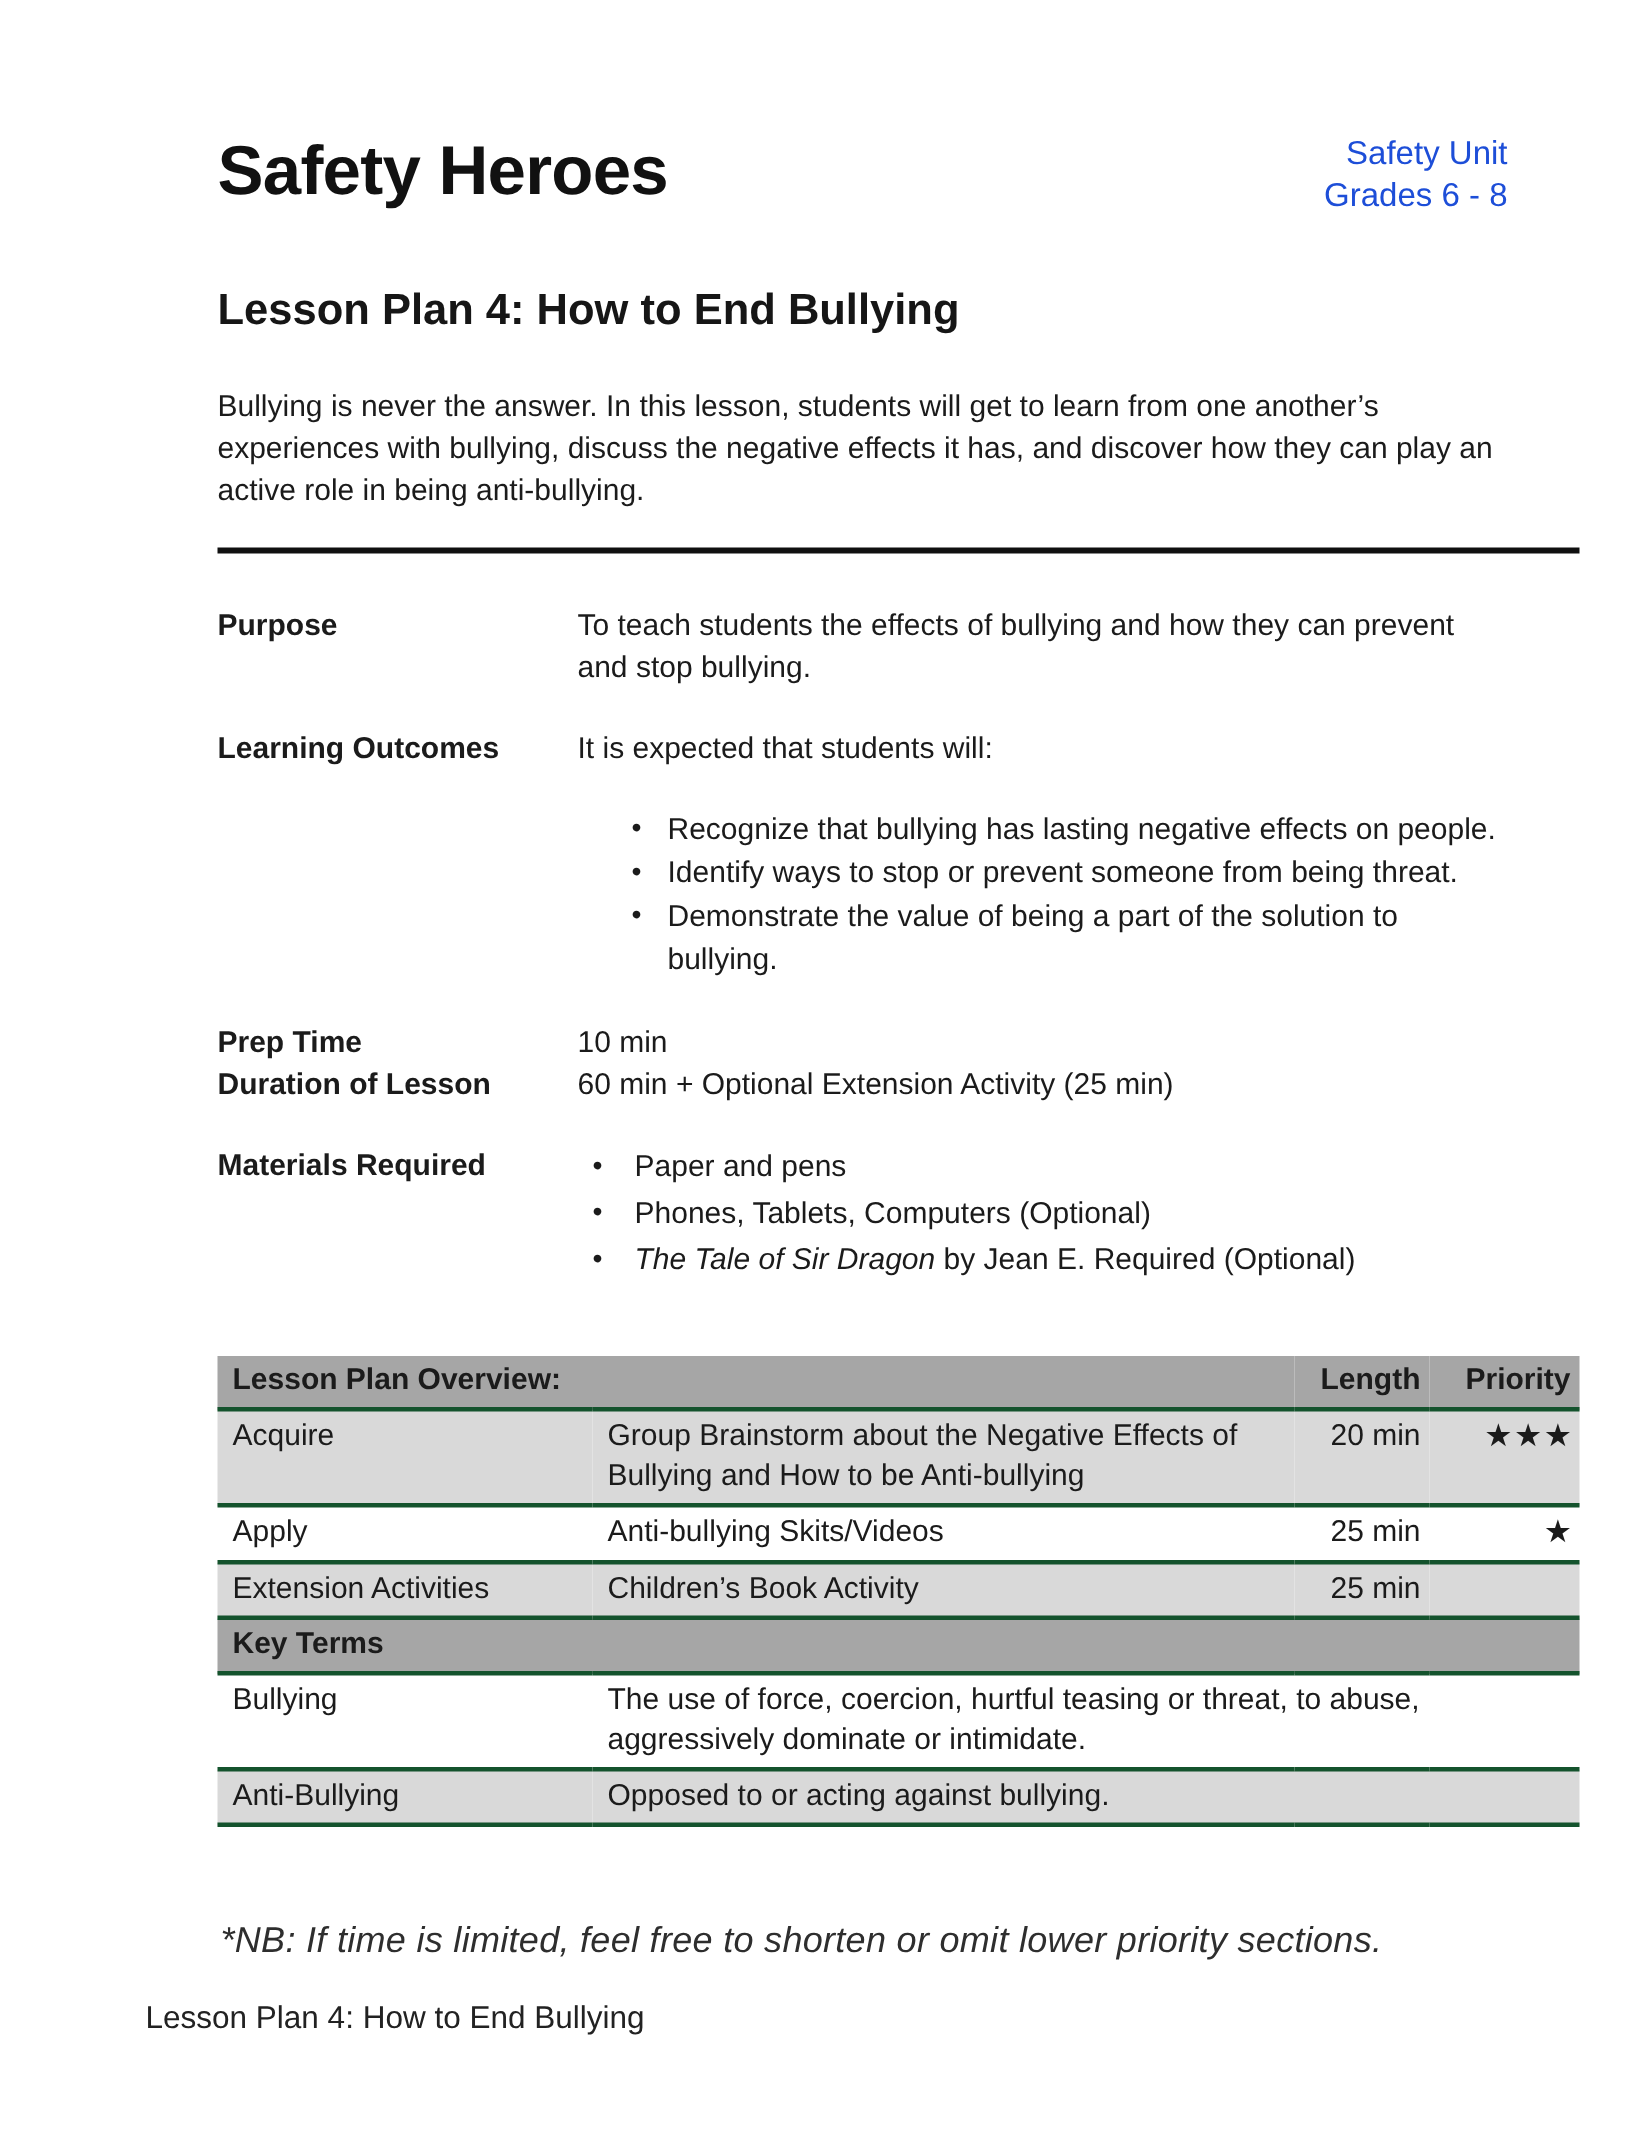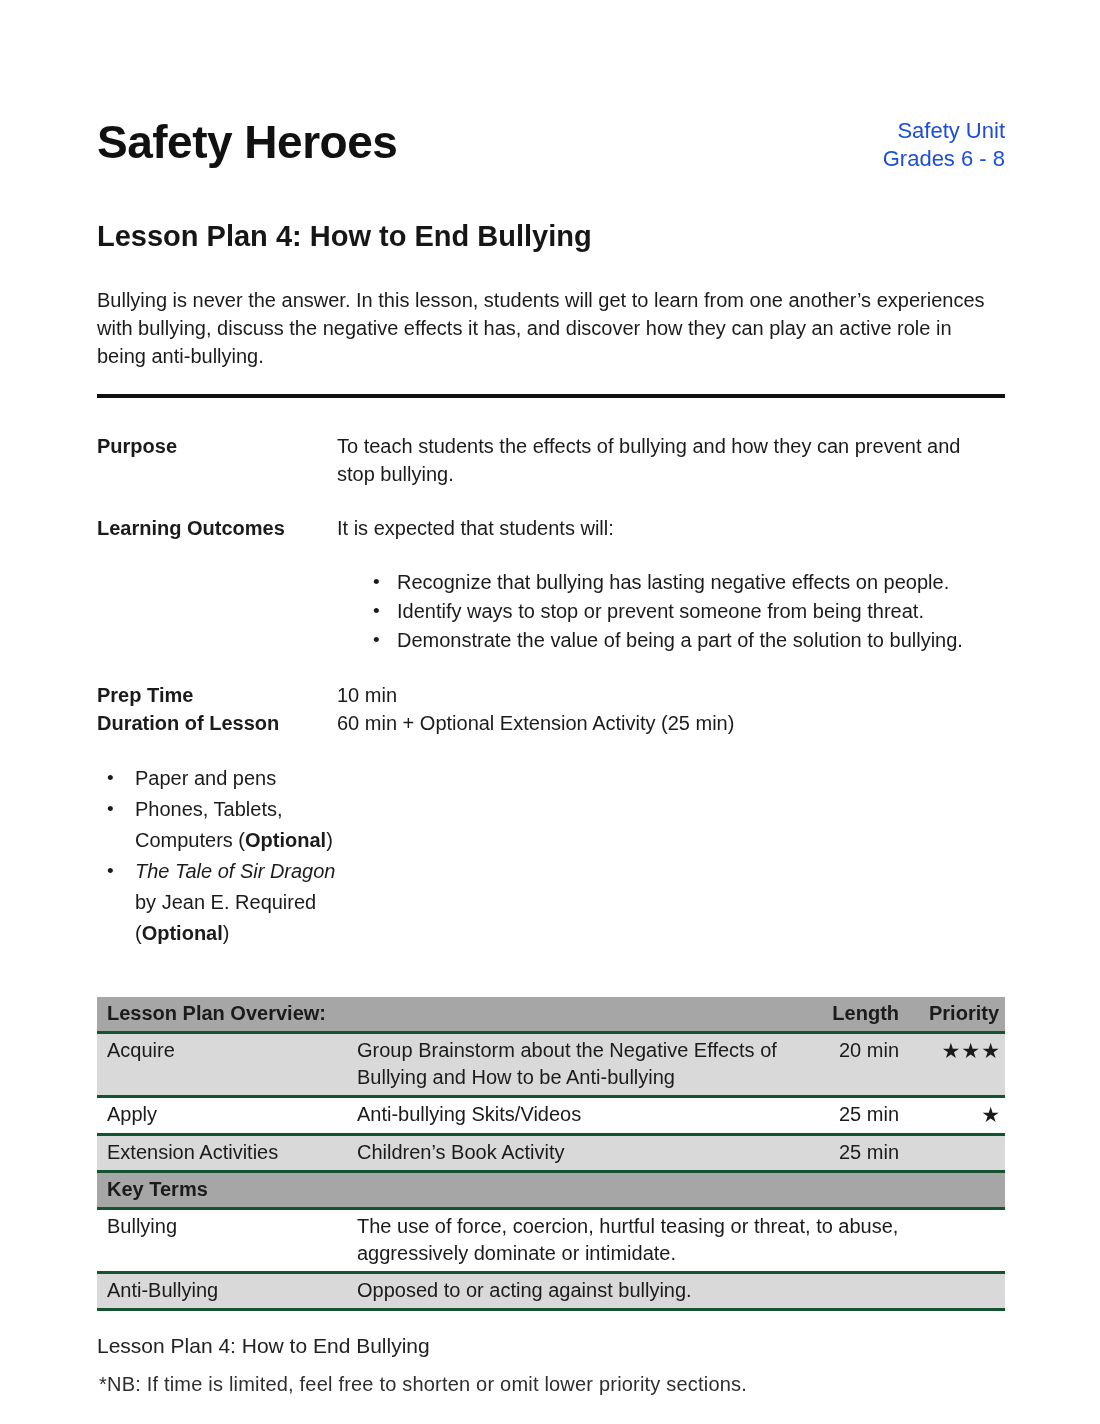--- a/index.html
+++ b/index.html
@@ -8,21 +8,21 @@
     --row-bg:#ffffff;
     --ink:#1b1b1b;
   }
   *{box-sizing:border-box;}
   html,body{margin:0;padding:0;}
   body{
     width:1100px;height:1424px;position:relative;background:#ffffff;
     color:var(--ink);font-family:"Liberation Sans",sans-serif;
     -webkit-font-smoothing:antialiased;
   }
-  .page{padding:117px 95px 0 97px;}
+  .page{padding:88px 95px 0 97px;margin-left:48px;}
 
   
   .masthead{display:flex;justify-content:space-between;align-items:flex-start;}
   .brand{font-size:46px;font-weight:800;letter-spacing:-0.5px;line-height:1.1;color:#111;}
   .unit-block{text-align:right;font-size:22px;line-height:1.28;color:#1d4ed8;margin-top:0;}
 
   
   .lesson-title{font-size:29px;font-weight:800;color:#161616;margin:46px 0 0 0;line-height:1.2;}
 
   
@@ -37,41 +37,41 @@
   .detail-label{font-weight:700;}
   .detail-text{max-width:660px;}
   .mt26{margin-top:26px;}
   .outcomes-list{list-style:none;margin:26px 0 0 0;padding:0 0 0 36px;}
   .outcomes-list li{line-height:1.45;position:relative;padding-left:24px;max-width:640px;}
   .outcomes-list li::before{content:"•";position:absolute;left:0;top:0;font-size:19px;}
   .materials-list{list-style:none;margin:0;padding:0 0 0 10px;}
   .materials-list li{line-height:1.55;position:relative;padding-left:28px;max-width:640px;}
   .materials-list li::before{content:"•";position:absolute;left:0;top:0;font-size:19px;}
   .it{font-style:italic;}
-  .bd{font-weight:700;}
+  .bd{font-weight:400;}
 
   
   .overview{margin-top:48px;width:908px;border-collapse:collapse;font-size:20px;table-layout:fixed;}
   .overview col.c1{width:250px;}
   .overview col.c2{width:468px;}
   .overview col.c3{width:90px;}
   .overview col.c4{width:100px;}
   .overview th,.overview td{
     padding:3px 8px 4px 10px;vertical-align:top;line-height:1.35;
     border-bottom:3px solid #14532d;text-align:left;font-weight:400;
   }
   .overview tr.head-row th{background:var(--header-bg);font-weight:700;}
   .overview th.num,.overview td.num{text-align:right;padding-right:6px;}
   .overview td.stars{text-align:right;padding-right:4px;font-size:21px;letter-spacing:1px;white-space:nowrap;}
   .overview tr.shaded td{background:var(--alt-row-bg);}
   .overview tr.plain td{background:var(--row-bg);}
   .overview tr.section-row td{background:var(--header-bg);font-weight:700;}
 
   
-  .note{font-size:20px;margin:62px 0 0 2px;color:#2e2e2e;letter-spacing:0.2px;}
+  .note{font-style:italic;font-size:24px;margin:62px 0 0 2px;color:#2e2e2e;letter-spacing:0.2px;}
   .footer{position:absolute;left:97px;top:1334px;font-size:21px;color:#222;}
 </style>
 </head>
 <body>
 
 <div class="page">
 
   <div class="masthead">
     <div class="brand">Safety Heroes</div>
     <div class="unit-block">
@@ -109,20 +109,21 @@
       <div class="detail-label">Prep Time</div>
       <div>10 min</div>
     </div>
 
     <div class="detail-row">
       <div class="detail-label">Duration of Lesson</div>
       <div>60 min + Optional Extension Activity (25 min)</div>
     </div>
 
     <div class="detail-row mt26">
+      <div class="detail-label">Materials Required</div>
       <ul class="materials-list">
           <li><span>Paper and pens</span></li>
           <li><span>Phones, Tablets, Computers (</span><span class="bd">Optional</span><span>)</span></li>
           <li><span class="it">The Tale of Sir Dragon</span><span> by Jean E. Required (</span><span class="bd">Optional</span><span>)</span></li>
         </ul>
     </div>
 
   </div>
 
   <table class="overview">

